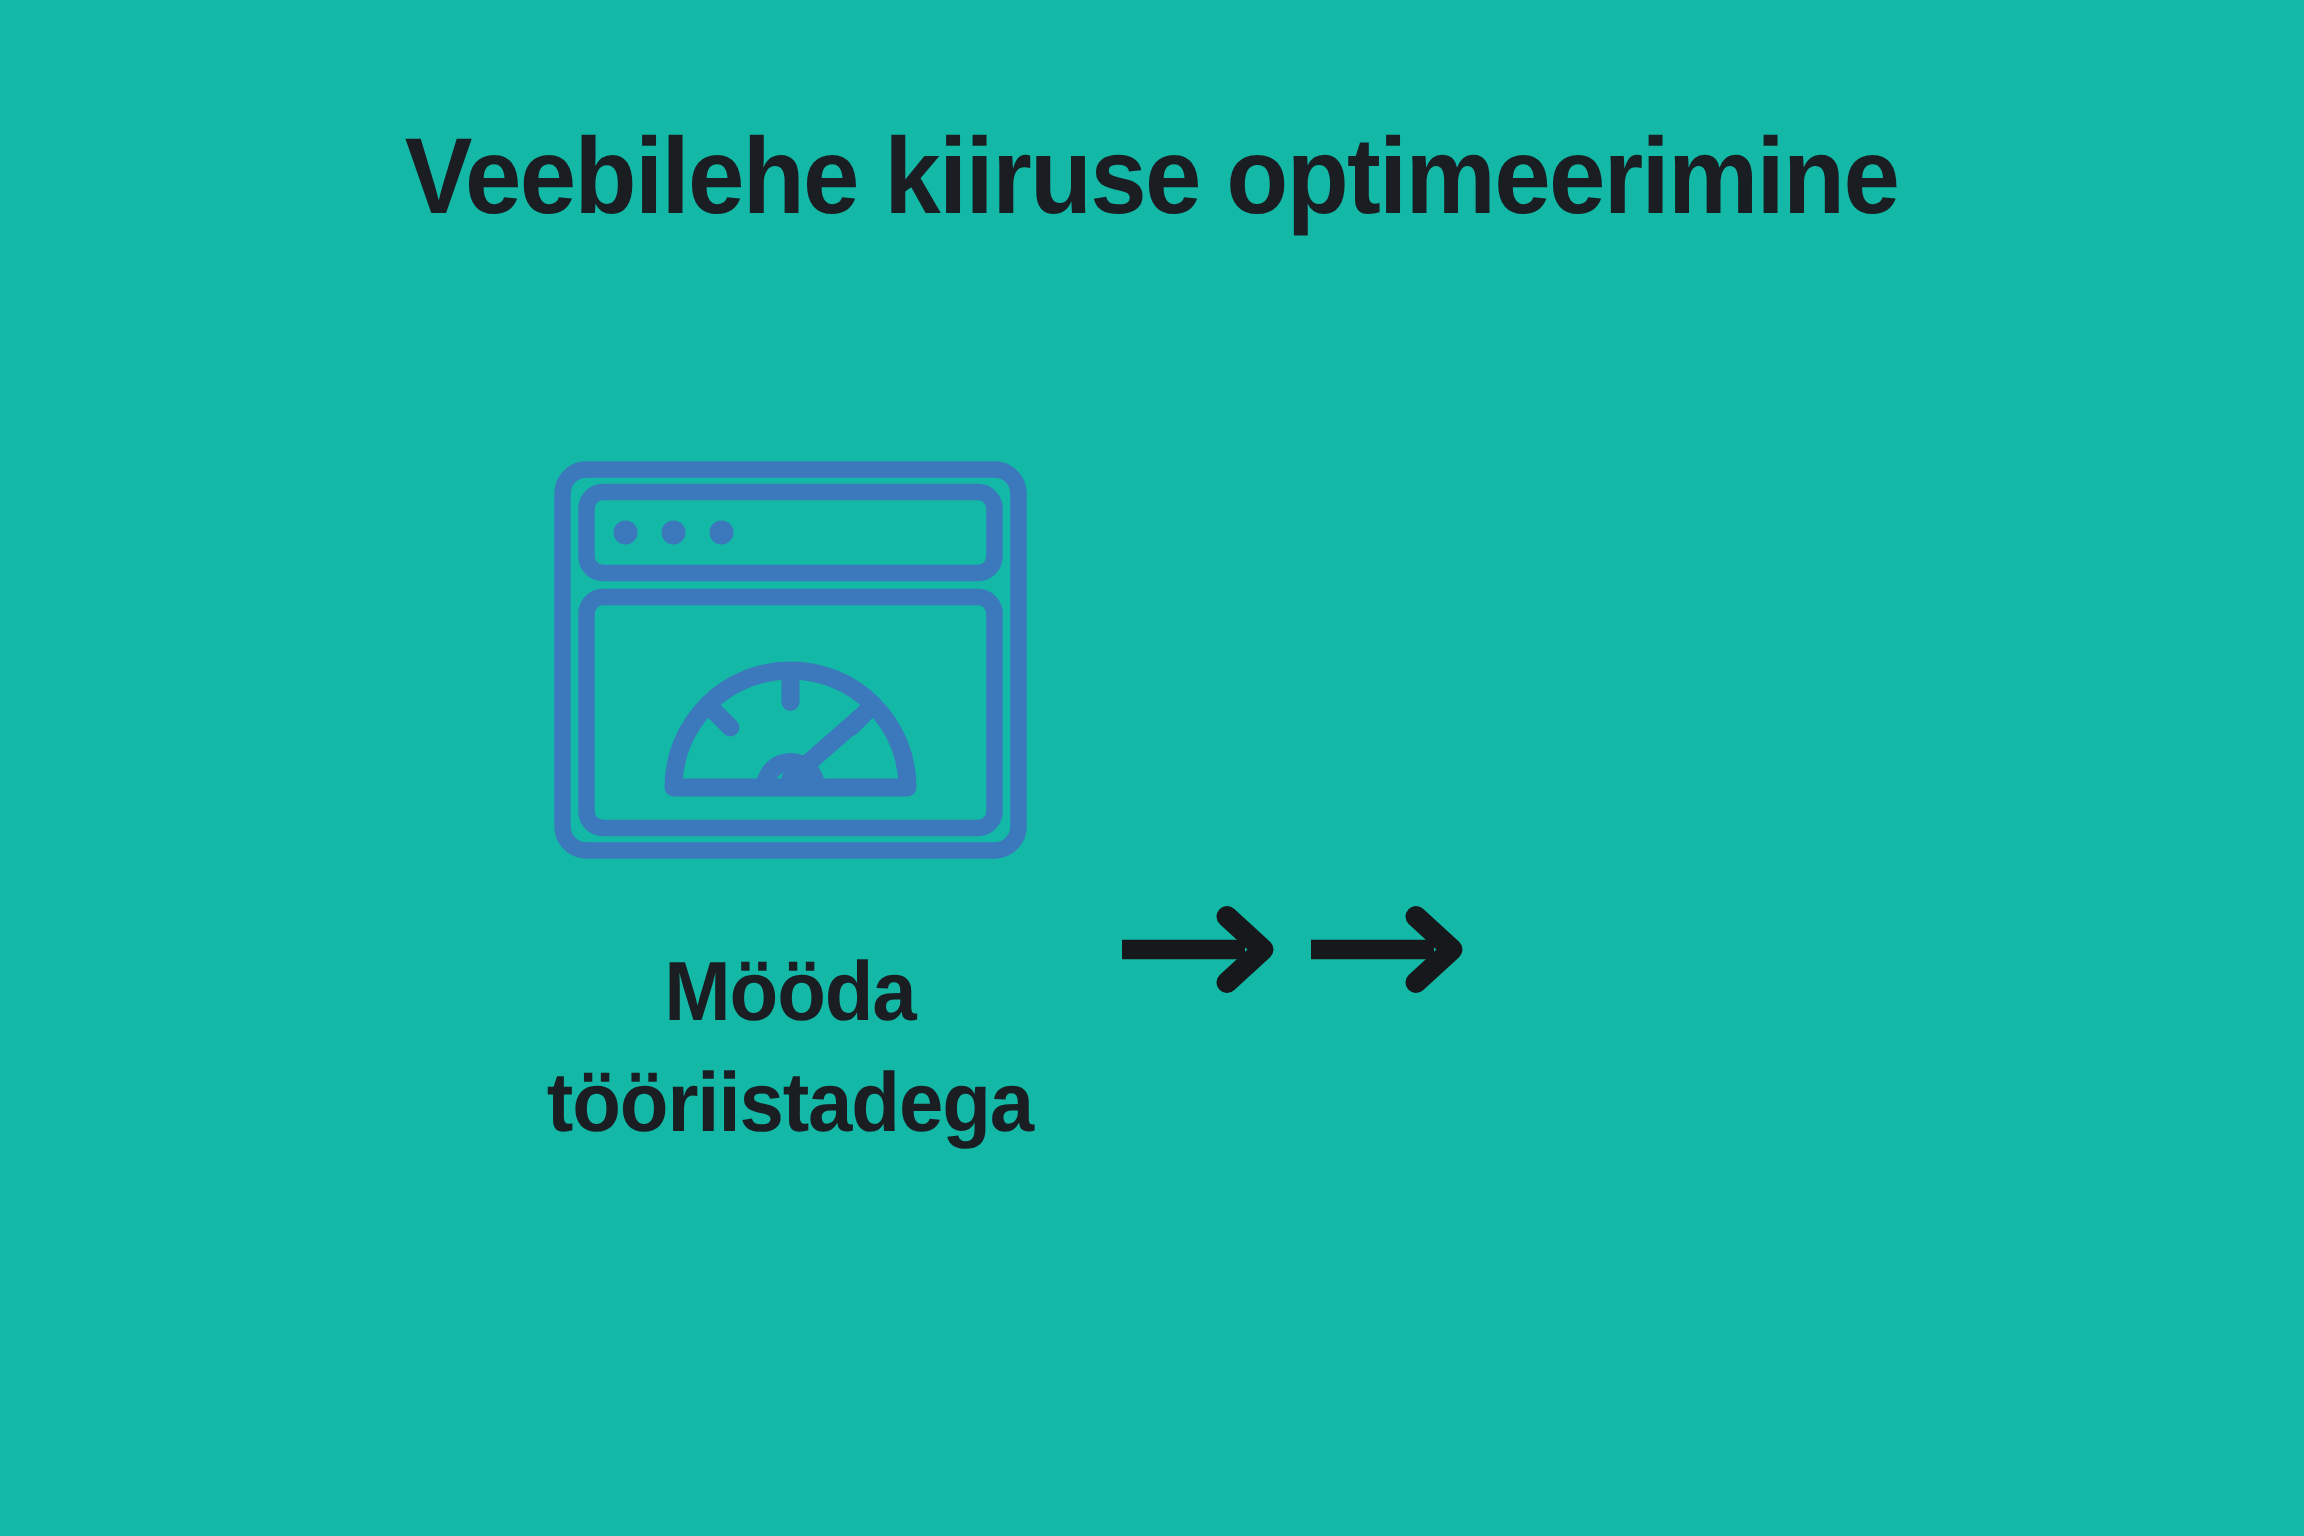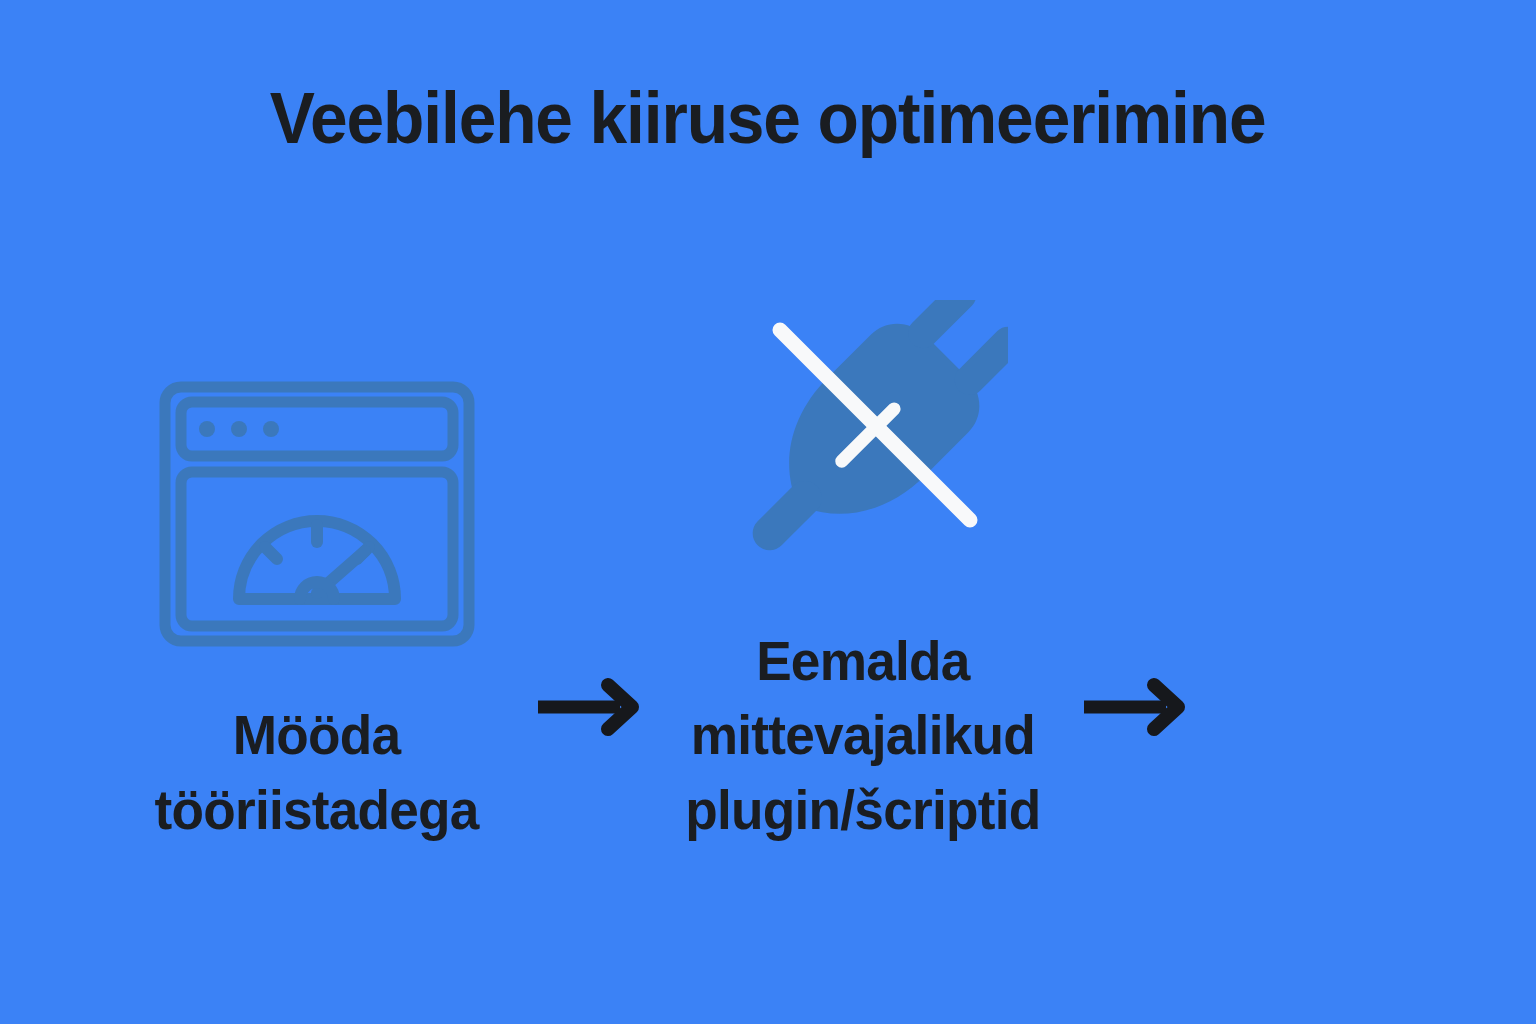--- a/index.html
+++ b/index.html
@@ -12,21 +12,21 @@
     height: 1024px;
     background: #f8f9fa;
     font-family: "Liberation Sans", "DejaVu Sans", sans-serif;
     overflow: hidden;
   }
 
   .infographic {
     position: relative;
     width: 1536px;
     height: 1024px;
-    background: #3b82f6;
+    background: #14b8a6;
     box-sizing: border-box;
   }
 
   
   .title-wrap {
     position: absolute;
     top: 82px;
     left: 0;
     width: 1536px;
     text-align: center;
@@ -147,49 +147,20 @@
       <svg width="112" height="60" viewBox="0 0 112 60" aria-hidden="true">
         <g stroke="#16181c" stroke-width="13" stroke-linecap="butt" fill="none">
           <line x1="4" y1="30" x2="86" y2="30"></line>
         </g>
         <g stroke="#16181c" stroke-width="14" stroke-linecap="round" stroke-linejoin="round" fill="none">
           <polyline points="74,8 98,30 74,52"></polyline>
         </g>
       </svg>
     </div>
 
-    <div class="step">
-      <div class="step-icon">
-        <svg width="290" height="280" viewBox="0 0 290 280" aria-hidden="true">
-          <g transform="rotate(45 145 140)">
-
-            <path d="M 76 60
-                     C 76 38 94 22 116 22
-                     L 174 22
-                     C 196 22 214 38 214 60
-                     L 214 120
-                     C 214 176 186 216 145 232
-                     C 104 216 76 176 76 120
-                     Z" fill="#3b78bc"></path>
-
-            <line x1="145" y1="222" x2="145" y2="272" stroke="#3b78bc" stroke-width="34" stroke-linecap="round"></line>
-
-            <line x1="112" y1="22" x2="112" y2="-32" stroke="#3b78bc" stroke-width="30" stroke-linecap="round"></line>
-            <line x1="178" y1="22" x2="178" y2="-32" stroke="#3b78bc" stroke-width="30" stroke-linecap="round"></line>
-
-            <line x1="145" y1="96" x2="145" y2="170" stroke="#f8f9fa" stroke-width="13" stroke-linecap="round"></line>
-          </g>
-
-          <line x1="62" y1="30" x2="252" y2="220" stroke="#f8f9fa" stroke-width="15" stroke-linecap="round"></line>
-        </svg>
-      </div>
-      <div class="step-label">Eemalda
-mittevajalikud
-plugin/šcriptid</div>
-    </div>
 
     <div class="arrow-cell">
       <svg width="112" height="60" viewBox="0 0 112 60" aria-hidden="true">
         <g stroke="#16181c" stroke-width="13" stroke-linecap="butt" fill="none">
           <line x1="4" y1="30" x2="86" y2="30"></line>
         </g>
         <g stroke="#16181c" stroke-width="14" stroke-linecap="round" stroke-linejoin="round" fill="none">
           <polyline points="74,8 98,30 74,52"></polyline>
         </g>
       </svg>

